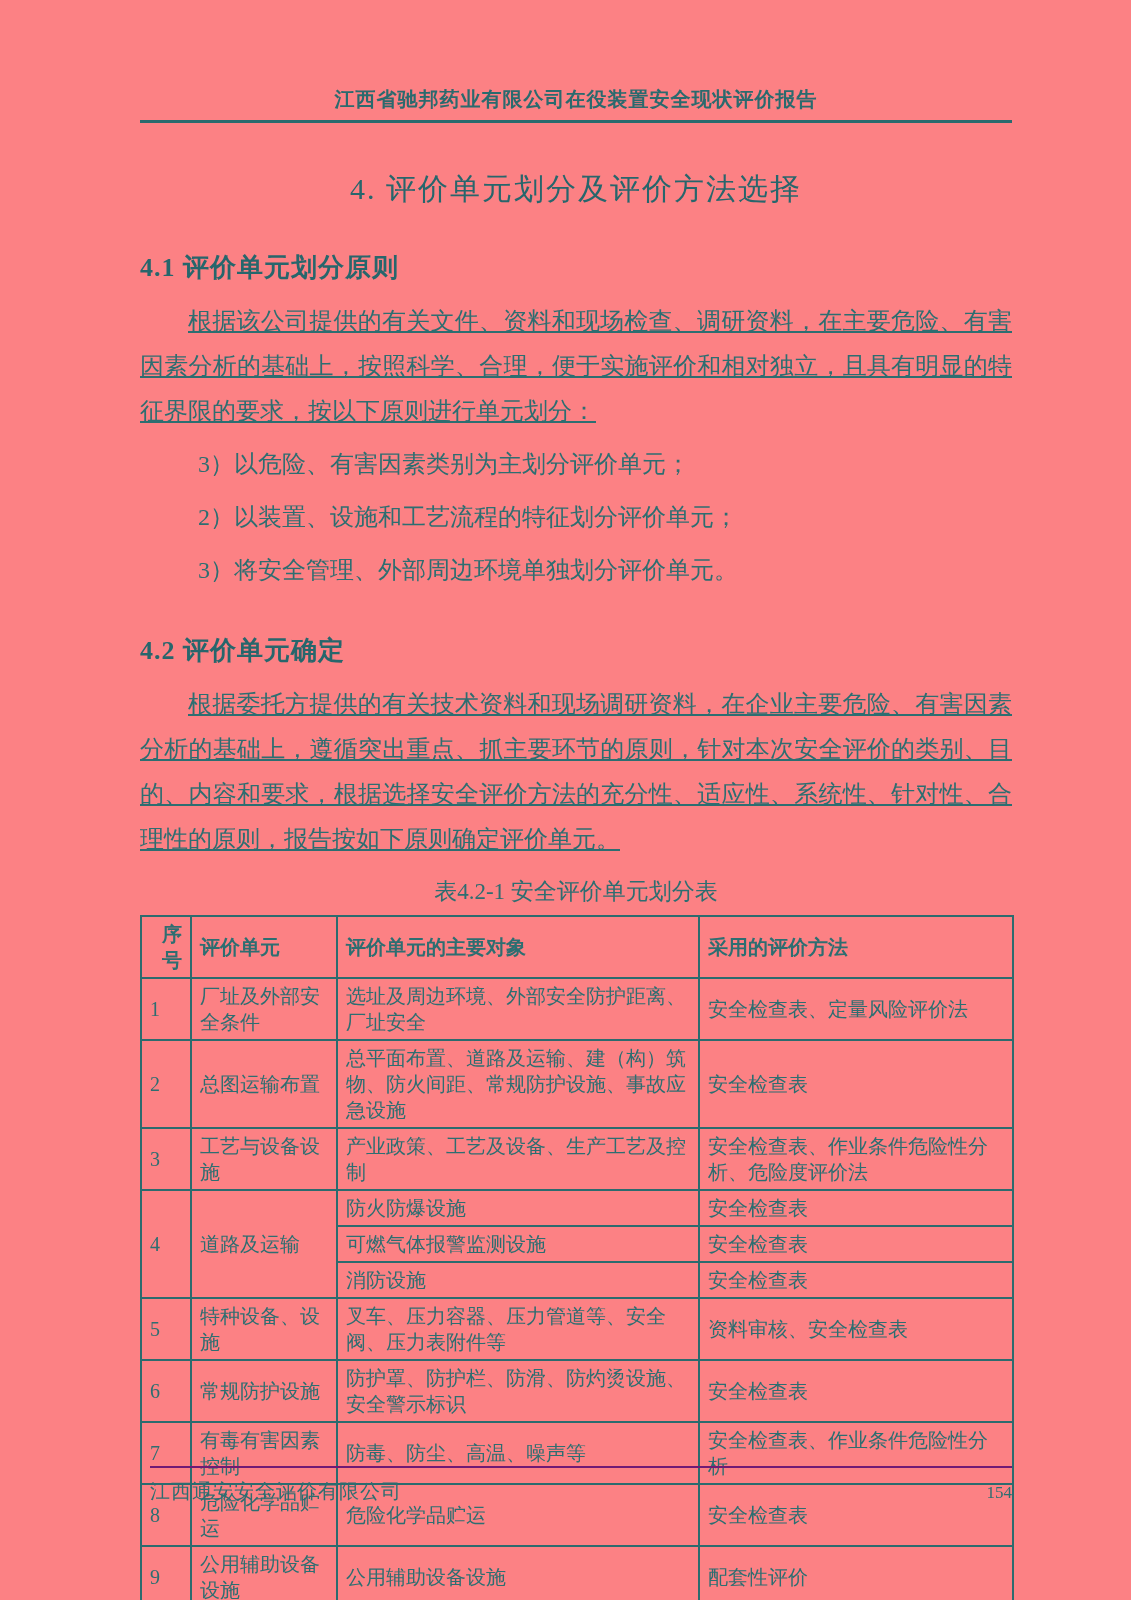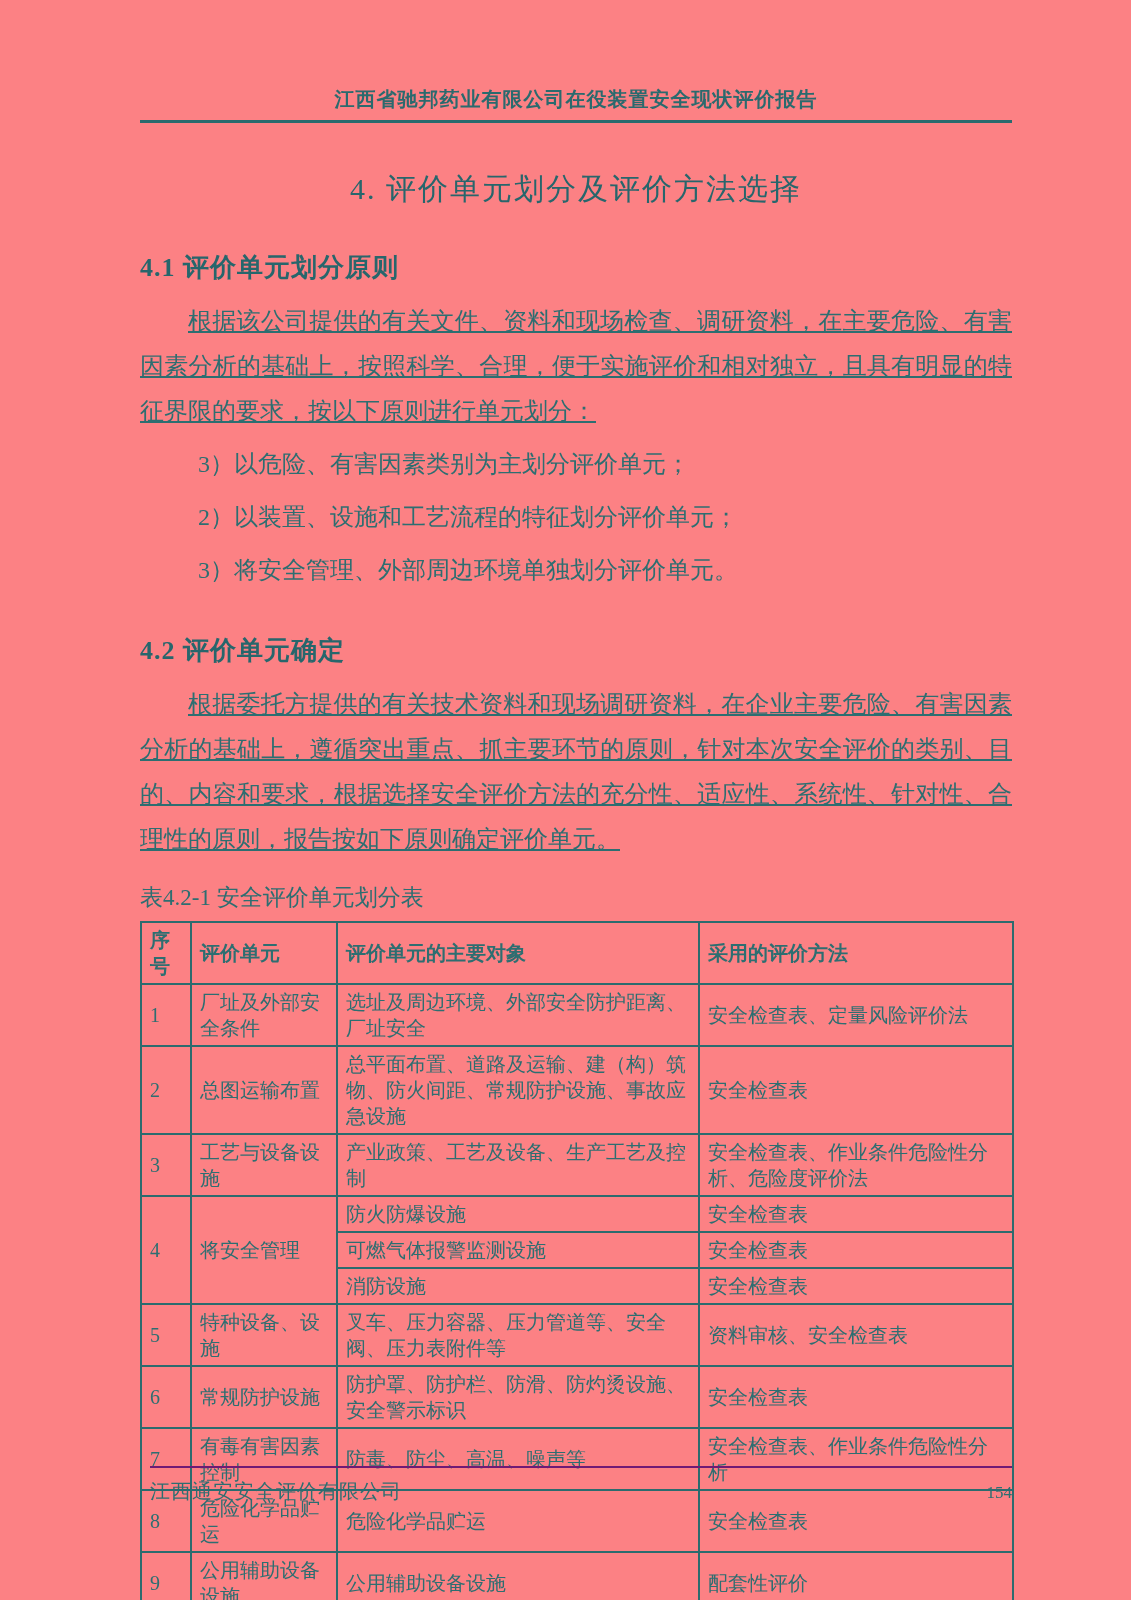--- a/index.html
+++ b/index.html
@@ -39,40 +39,41 @@
     word-break:break-all;
     text-decoration:underline;
   }
   .list { margin-top:4px; }
   .list-item {
     margin:8px 0 0 0;
     padding-left:58px;
     font-size:24px; line-height:45px;
   }
   .table-caption {
-    margin:20px 0 0 0;
+    margin:14px 0 0 0;
+    text-align:center;
     font-size:23px; color:#2d6e71;
   }
   table.unit-table {
     margin-top:8px;
     width:872px;
     border-collapse:collapse;
     table-layout:fixed;
     font-size:20px; line-height:26px;
     color:#2d6e71;
   }
   table.unit-table th, table.unit-table td {
     border:2px solid #2c6b6e;
     padding:4px 8px;
     vertical-align:middle;
     text-align:left;
     word-break:break-all;
   }
   table.unit-table th { font-weight:bold; }
-  table.unit-table th.col-no { text-align:left; }
+  table.unit-table th.col-no { text-align:right; }
   table.unit-table tr.hdr th { height:52px; }
   .footer {
     position:absolute;
     left:150px; top:1466px;
     width:862px;
     border-top:2px solid #701a75;
     padding-top:10px;
     display:flex;
     justify-content:space-between;
     align-items:baseline;
@@ -140,21 +141,21 @@
 
         <tr>
           <td>3</td>
           <td>工艺与设备设施</td>
           <td>产业政策、工艺及设备、生产工艺及控制</td>
           <td>安全检查表、作业条件危险性分析、危险度评价法</td>
         </tr>
 
         <tr>
           <td rowspan="3">4</td>
-          <td rowspan="3">将安全管理</td>
+          <td rowspan="3">道路及运输</td>
           <td>防火防爆设施</td>
           <td>安全检查表</td>
         </tr>
         <tr>
           <td>可燃气体报警监测设施</td>
           <td>安全检查表</td>
         </tr>
         <tr>
           <td>消防设施</td>
           <td>安全检查表</td>

